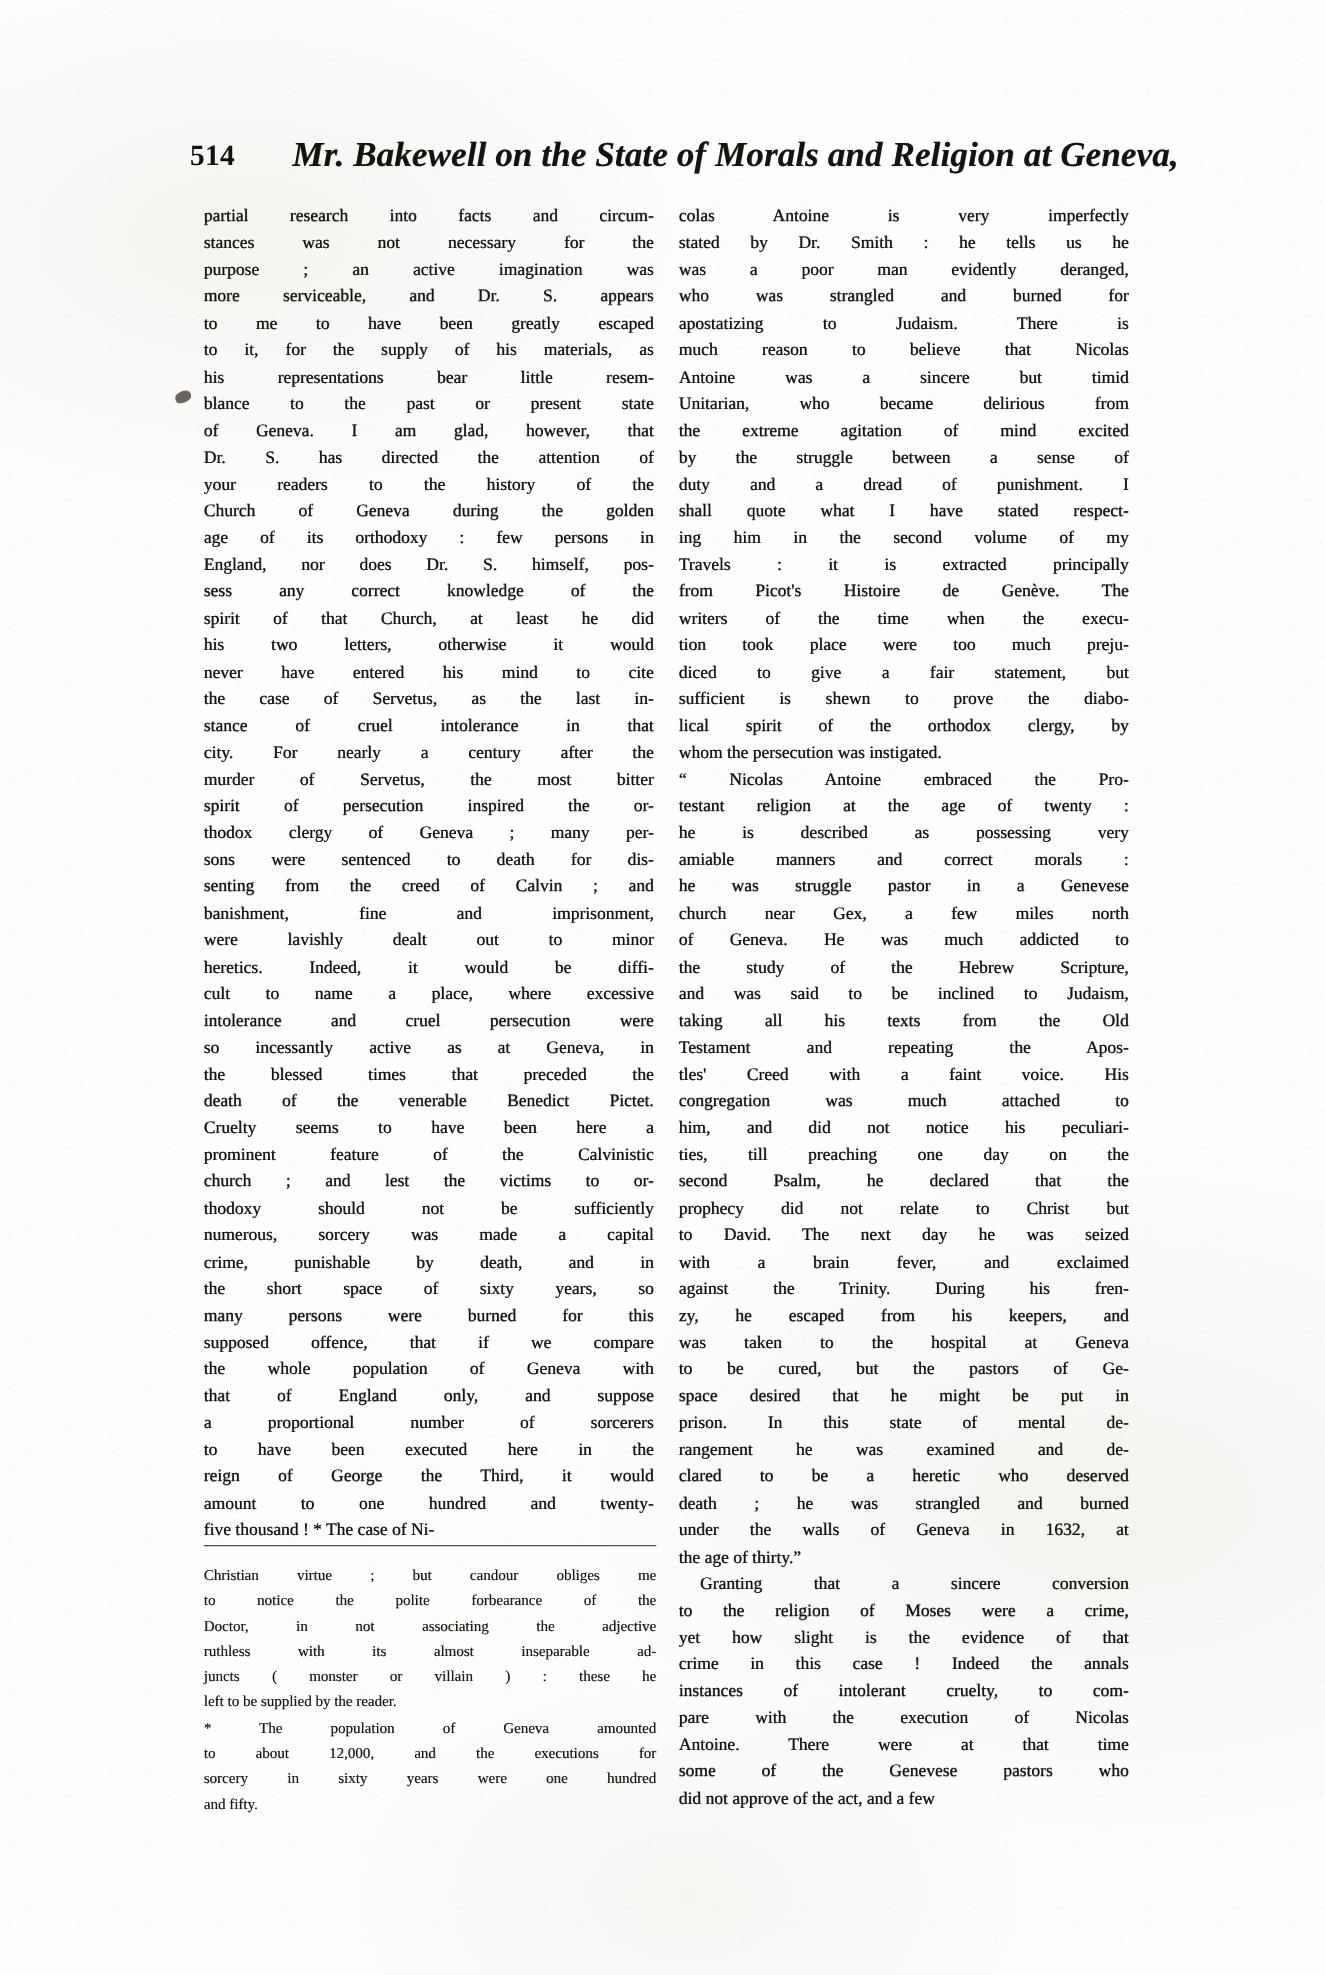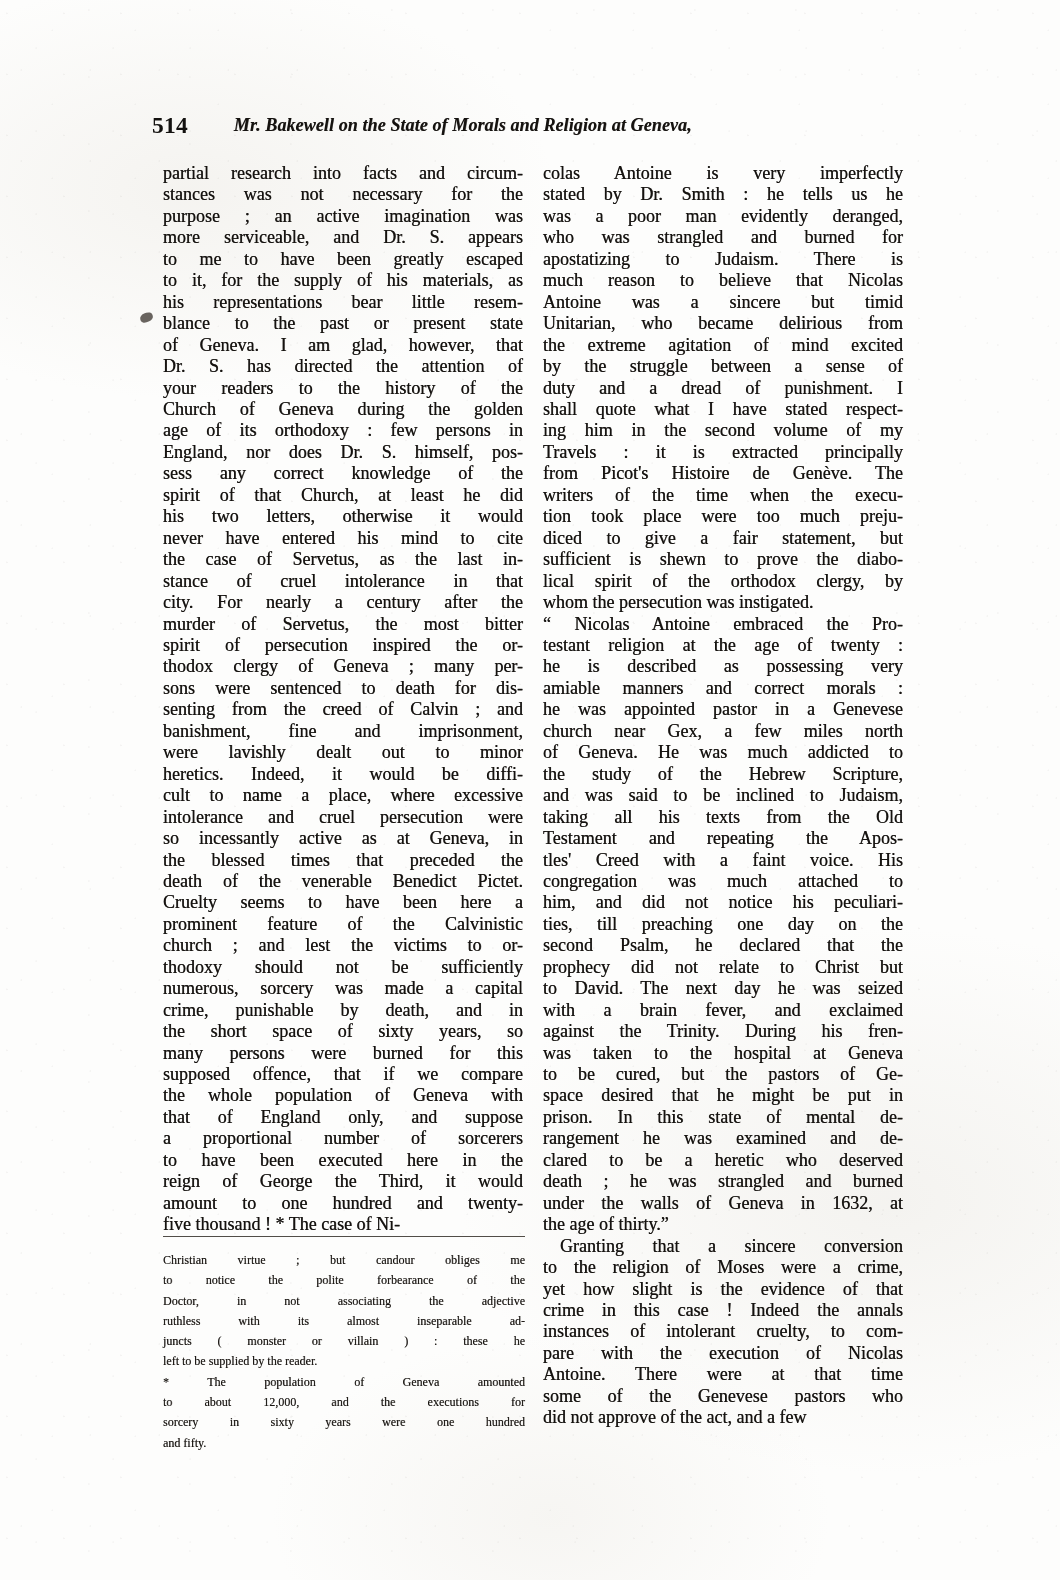--- a/index.html
+++ b/index.html
@@ -39,21 +39,21 @@
   }
   .folio {
     font-size: 23.5px;
     font-weight: 700;
     letter-spacing: .2px;
     color: #13110f;
     margin-right: 46px;
     font-family: "Liberation Serif", "DejaVu Serif", serif;
   }
   .runtitle {
-    font-size: 18px;
+    font-size: 28px;
     font-style: italic;
     font-weight: 700;
     letter-spacing: .1px;
     color: #15120f;
     white-space: nowrap;
     text-shadow: 0.35px 0 0 rgba(20,18,16,0.55);
   }
 
   
   .margin-speck {
@@ -66,21 +66,21 @@
     opacity: .72;
     transform: rotate(-20deg);
     border-radius: 48% 40% 45% 38%;
   }
 
   
   .col {
     position: absolute;
     top: 163px;
     width: 360px;
-    font-size: 18px;
+    font-size: 14px;
     line-height: 21.45px;
     text-align: justify;
     text-align-last: left;
     color: #15120f;
     
     text-shadow: 0.33px 0 0 rgba(18,16,14,0.62), -0.15px 0.2px 0 rgba(18,16,14,0.3);
   }
   .col-left  { left: 163px; }
   .col-right { left: 543px; }
 
@@ -231,36 +231,37 @@
           <span class="ln">diced to give a fair statement, but</span>
           <span class="ln">sufficient is shewn to prove the diabo-</span>
           <span class="ln">lical spirit of the orthodox clergy, by</span>
           <span class="ln last">whom the persecution was instigated.</span>
         </p>
         <p>
           <span class="ln">“ Nicolas Antoine embraced the Pro-</span>
           <span class="ln">testant religion at the age of twenty :</span>
           <span class="ln">he is described as possessing very</span>
           <span class="ln">amiable manners and correct morals :</span>
-          <span class="ln">he was appointed pastor in a Genevese</span>
+          <span class="ln">he was struggle pastor in a Genevese</span>
           <span class="ln">church near Gex, a few miles north</span>
           <span class="ln">of Geneva.  He was much addicted to</span>
           <span class="ln">the study of the Hebrew Scripture,</span>
           <span class="ln">and was said to be inclined to Judaism,</span>
           <span class="ln">taking all his texts from the Old</span>
           <span class="ln">Testament and repeating the Apos-</span>
           <span class="ln">tles' Creed with a faint voice.  His</span>
           <span class="ln">congregation was much attached to</span>
           <span class="ln">him, and did not notice his peculiari-</span>
           <span class="ln">ties, till preaching one day on the</span>
           <span class="ln">second Psalm, he declared that the</span>
           <span class="ln">prophecy did not relate to Christ but</span>
           <span class="ln">to David.  The next day he was seized</span>
           <span class="ln">with a brain fever, and exclaimed</span>
           <span class="ln">against the Trinity.  During his fren-</span>
+          <span class="ln">zy, he escaped from his keepers, and</span>
           <span class="ln">was taken to the hospital at Geneva</span>
           <span class="ln">to be cured, but the pastors of Ge-</span>
           <span class="ln">space desired that he might be put in</span>
           <span class="ln">prison.  In this state of mental de-</span>
           <span class="ln">rangement he was examined and de-</span>
           <span class="ln">clared to be a heretic who deserved</span>
           <span class="ln">death ; he was strangled and burned</span>
           <span class="ln">under the walls of Geneva in 1632, at</span>
           <span class="ln last">the age of thirty.”</span>
         </p>

